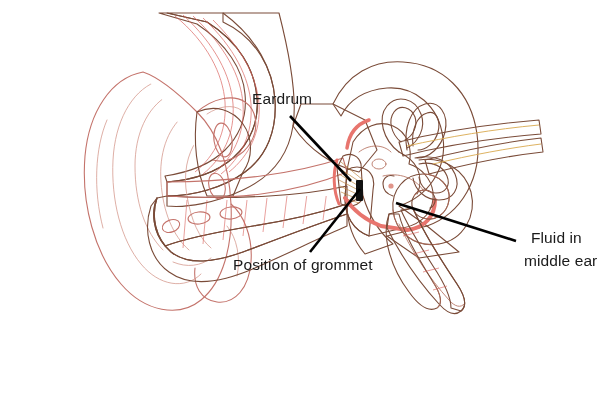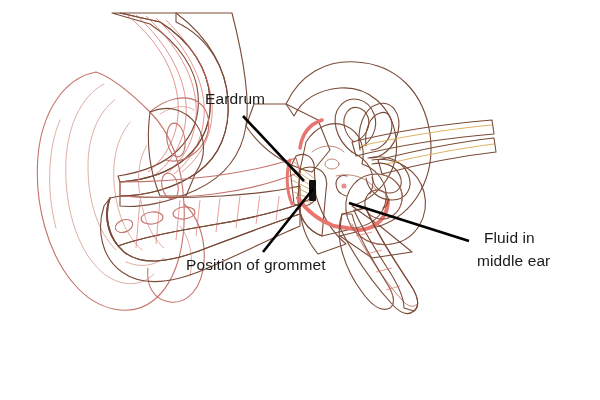--- a/index.html
+++ b/index.html
@@ -12,20 +12,21 @@
     width: 600px;
     height: 400px;
     overflow: hidden;
     font-family: "Liberation Sans", sans-serif;
   }
   #figure-root {
     position: relative;
     width: 487px;
     height: 400px;
     background: #ffffff;
+    padding-left: 47px;
   }
   #ear-svg {
     display: block;
     width: 600px;
     height: 400px;
   }
   .anno-text {
     font-family: "Liberation Sans", sans-serif;
     font-size: 15.5px;
     fill: #1a1a1a;

